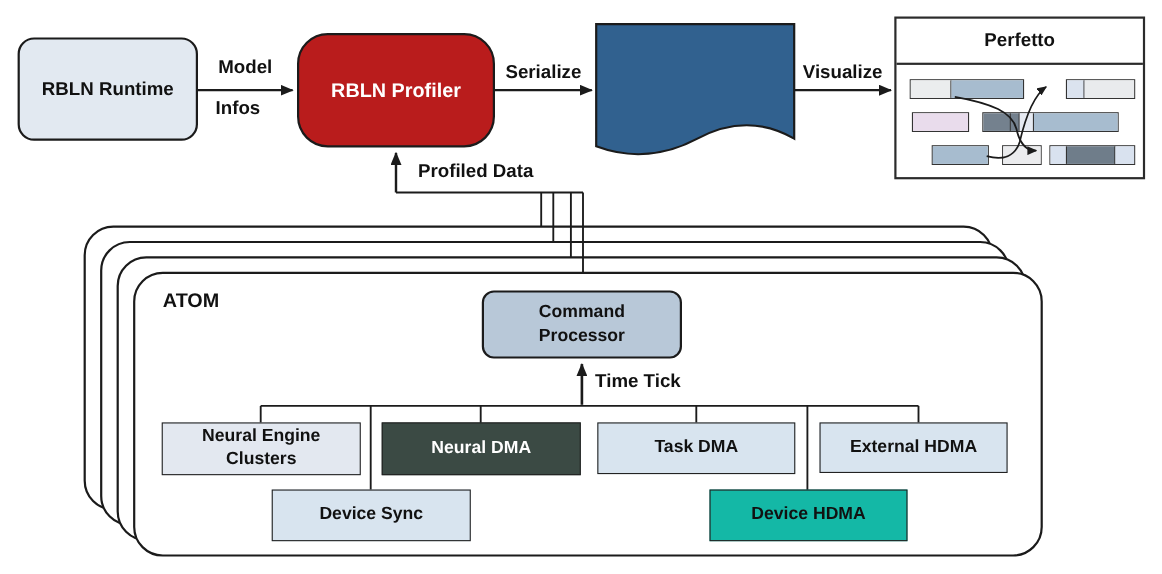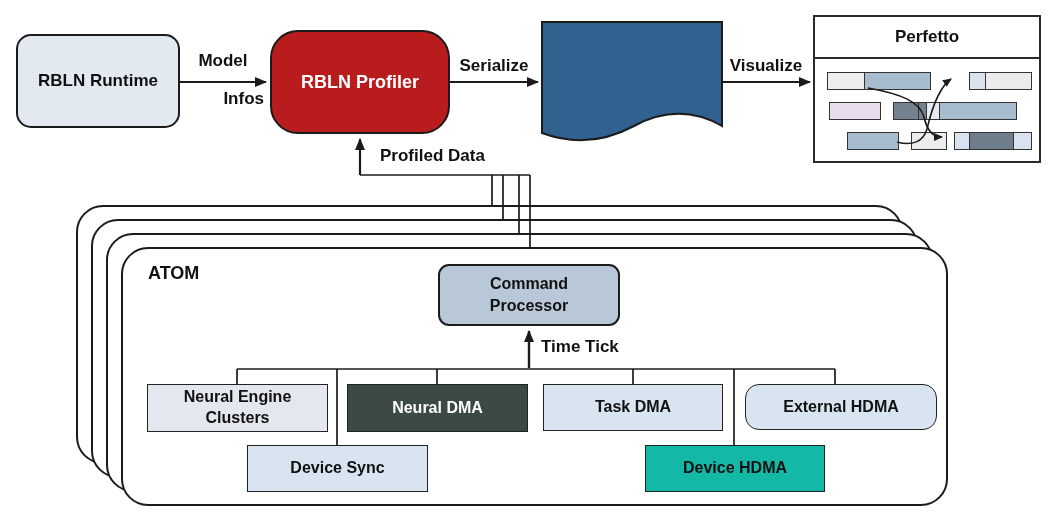--- a/index.html
+++ b/index.html
@@ -92,21 +92,21 @@
   </div>
 
   <div class="node rounded white-text" style="left: 270px; top: 30px; width: 180px; height: 104px; font-size: 18px; border-radius: 28px; background: #b91c1c;">
     <span>RBLN Profiler</span>
   </div>
 
   <div class="lbl white-text" style="left:542px;top:38px;width:180px;text-align:center;font-size:17px;line-height:24px;z-index:2;">
   </div>
 
   <div class="lbl" style="left:180px;top:51px;width:86px;text-align:center;font-size:17px;">Model</div>
-  <div class="lbl" style="left:178px;top:89px;width:86px;text-align:right;font-size:17px;">Infos</div>
+  <div class="lbl" style="left:196px;top:89px;width:86px;text-align:left;font-size:17px;">Infos</div>
   <div class="lbl" style="left:450px;top:56px;width:88px;text-align:center;font-size:17px;">Serialize</div>
   <div class="lbl" style="left:722px;top:56px;width:88px;text-align:center;font-size:17px;">Visualize</div>
   <div class="lbl" style="left:380px;top:146px;font-size:17px;">Profiled Data</div>
   <div class="lbl" style="left:541px;top:337px;font-size:17px;">Time Tick</div>
 
   <div id="perfetto-panel" style="left:813px;top:15px;width:228px;height:148px;">
     <div id="perfetto-header">
       <span>Perfetto</span>
     </div>
     <div style="position:absolute;left:0;top:0;width:100%;height:100%;">
@@ -151,21 +151,21 @@
   <div class="comp" style="left: 147px; top: 384px; width: 181px; height: 48px; background: rgb(227, 232, 240);">
     <div>Neural Engine</div>
     <div>Clusters</div>
   </div>
   <div class="comp white-text" style="left: 347px; top: 384px; width: 181px; height: 48px; background: rgb(59, 74, 68);">
     <span>Neural DMA</span>
   </div>
   <div class="comp" style="left: 543px; top: 384px; width: 180px; height: 47px; background: rgb(216, 228, 239);">
     <span>Task DMA</span>
   </div>
-  <div class="comp" style="left: 745px; top: 384px; width: 192px; height: 46px; background: rgb(216, 228, 239); border-radius: 14px;">
+  <div class="comp" style="left: 745px; top: 384px; width: 171px; height: 46px; background: rgb(216, 228, 239);">
     <span>External HDMA</span>
   </div>
 
   <div class="comp" style="left: 247px; top: 445px; width: 181px; height: 47px; background: rgb(216, 228, 239);">
     <span>Device Sync</span>
   </div>
   <div class="comp" style="left: 645px; top: 445px; width: 180px; height: 47px; background: #14b8a6;">
     <span>Device HDMA</span>
   </div>
 

